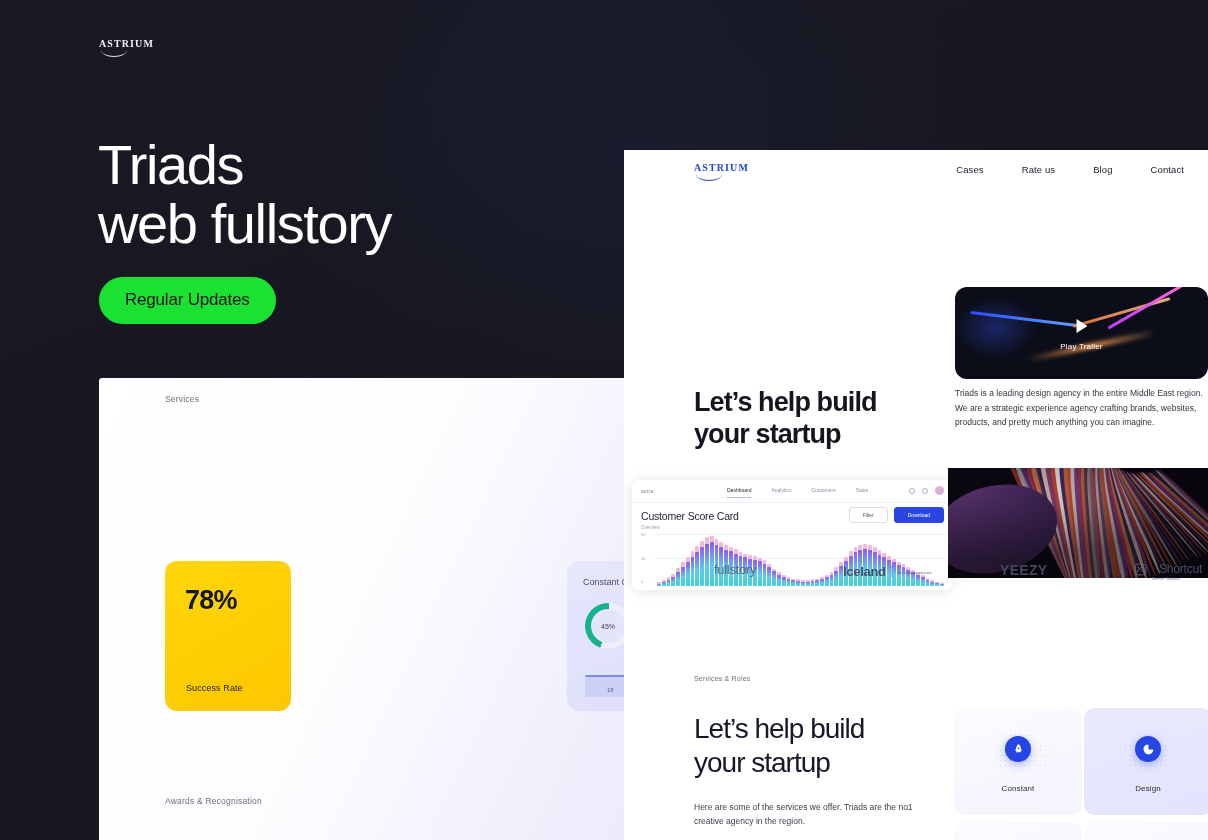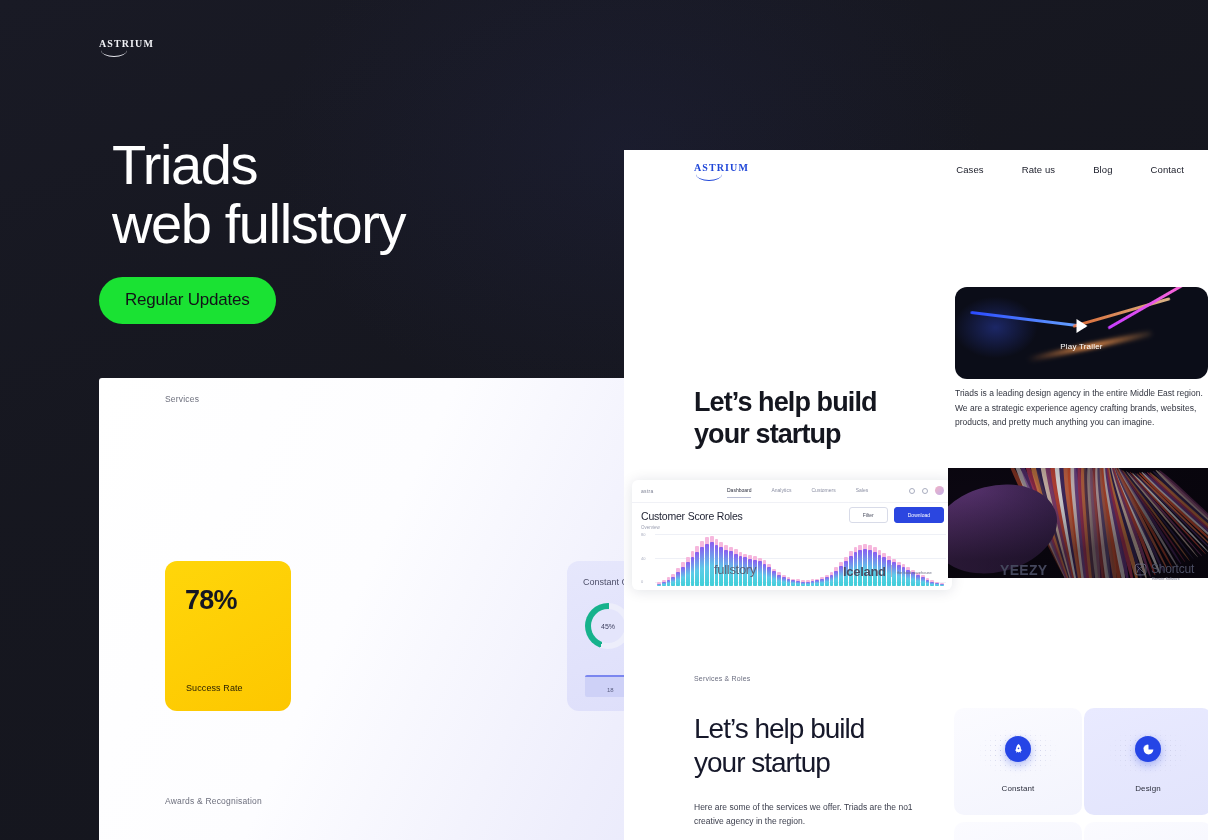--- a/index.html
+++ b/index.html
@@ -30,21 +30,21 @@
   .logo-swoosh{
     width:26px; height:7px; margin:1px auto 0 2px;
     border-bottom:1.6px solid #e9eaf0;
     border-radius:0 0 50% 50%/0 0 100% 100%;
   }
   .logo-word.blue{ color:#1f46d8; }
   .logo-swoosh.blue{ border-bottom-color:#1f46d8; }
 
   
   #hero-title{
-    position:absolute; left:112px; top:135px; width:560px;
+    position:absolute; left:98px; top:135px; width:560px;
     color:#ffffff; font-size:56px; line-height:1.06;
     font-weight:400; letter-spacing:-1.4px;
   }
   #hero-title .l2{ display:block; }
   #updates-pill{
     position:absolute; left:99px; top:277px;
     background:#1ae233; color:#121318;
     font-size:17px; font-weight:500; letter-spacing:-.2px;
     padding:13px 26px 14px; border-radius:40px;
     border:none; cursor:pointer;
@@ -222,21 +222,21 @@
   }
   .client{
     position:absolute; top:12px; color:#60637a; text-align:center;
   }
   #cl1{ left:90px; font-size:13px; letter-spacing:-.3px; color:#5d6076; }
   #cl2{ left:219px; }
   #cl2 .mark{ font-size:13px; font-weight:700; color:#4a4d63; letter-spacing:-.3px;}
   #cl2 .divider{ display:inline-block; width:1px; height:12px; background:#b9bcc9; margin:0 5px; vertical-align:-1px;}
   #cl2 .sub{ display:inline-block; font-size:4px; line-height:1.25; color:#6b6e84; text-align:left; vertical-align:2px;}
   #cl3{ left:376px; font-size:14px; font-weight:700; color:#44475c; letter-spacing:.3px;}
-  #cl4{ left:510px; display:flex; align-items:center; gap:4px;}
+  #cl4{ left:510px; display:flex; align-items:center; gap:12px;}
   #cl4 .s-word{ font-size:12px; color:#4c4f64; letter-spacing:-.2px;}
   #cl4 .s-sub{ position:absolute; left:18px; top:15px; font-size:3.6px; color:#787b90;}
 
   
   #services{ position:absolute; left:0; top:500px; width:100%; }
   #svc-eyebrow{ position:absolute; left:70px; top:25px; font-size:7px; color:#6b6e80; letter-spacing:.2px;}
   #svc-h2{
     position:absolute; left:70px; top:62px; width:250px;
     font-size:28px; line-height:1.2; color:#16182a; font-weight:400; letter-spacing:-1px;
   }
@@ -351,21 +351,21 @@
         <span class="on">Dashboard</span>
         <span>Analytics</span>
         <span>Customers</span>
         <span>Sales</span>
       </div>
       <div id="dash-icons">
         <span class="d-ic"></span>
         <span class="d-ic"></span>
         <span class="d-av"></span>
       </div>
-      <div id="dash-title">Customer Score Roles</div>
+      <div id="dash-title">Customer Score Card</div>
       <div id="dash-actions">
         <span class="d-btn ghost">Filter</span>
         <span class="d-btn solid">Download</span>
       </div>
       <div id="dash-sub">Overview</div>
       <div id="chart">
         <div class="gridline" style="top:2px;"></div>
         <div class="gridline" style="top:26px;"></div>
         <div class="gridline" style="top:50px;"></div>
         <div class="axlbl" style="top:0px;">80</div>

